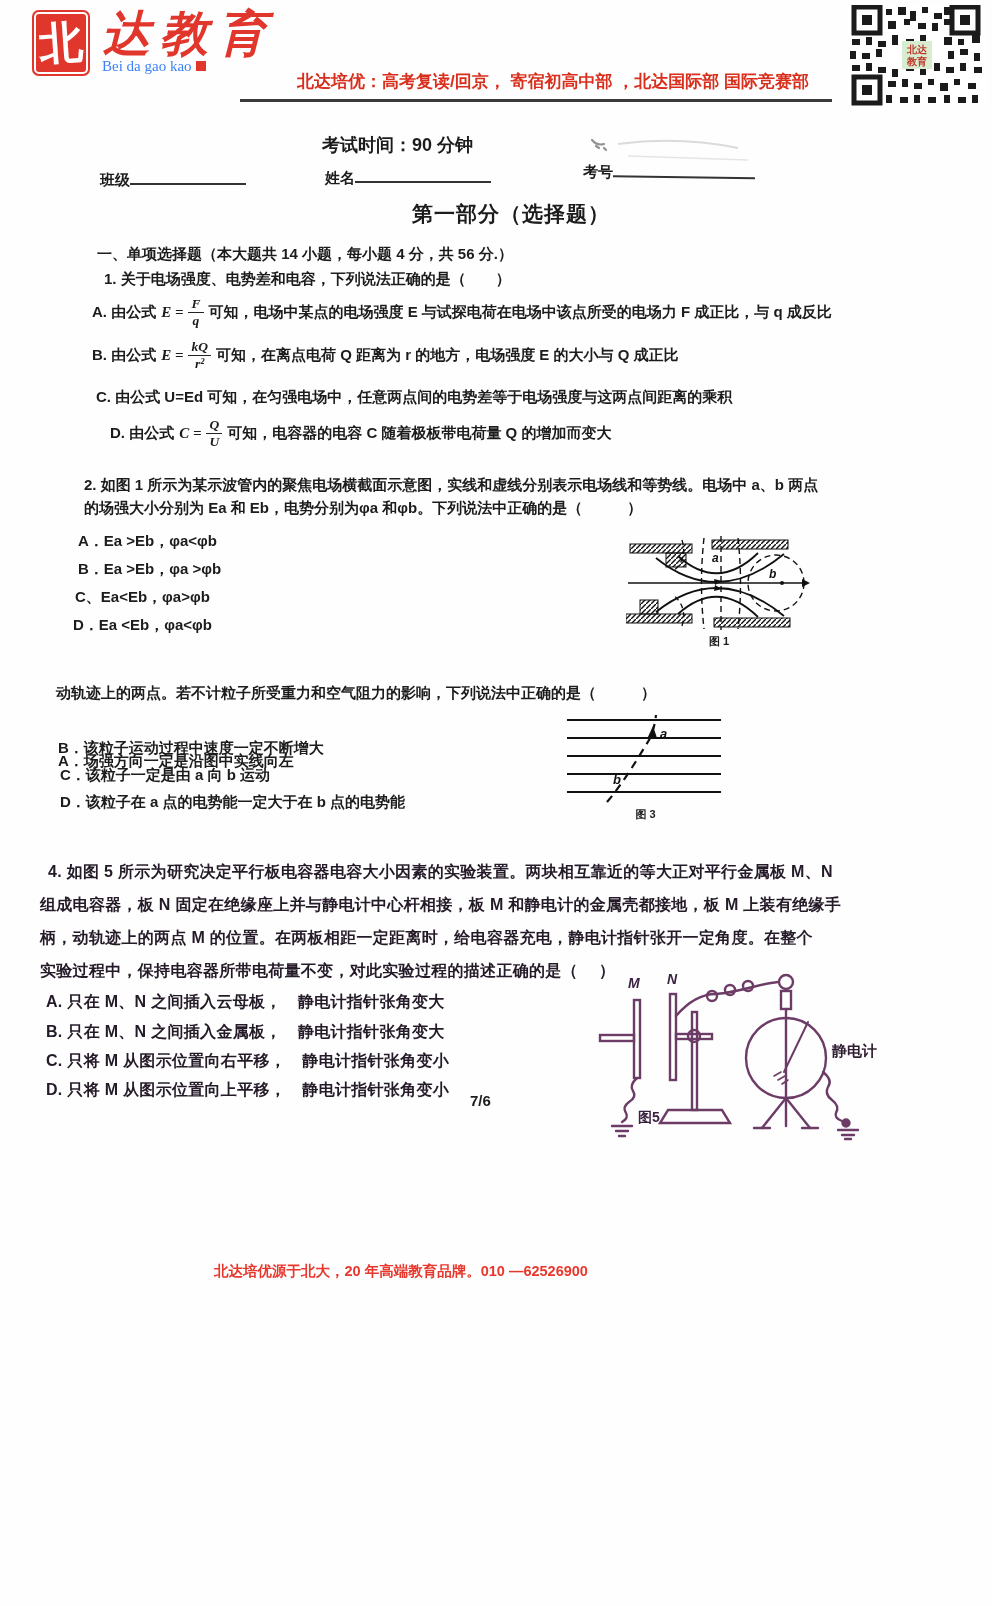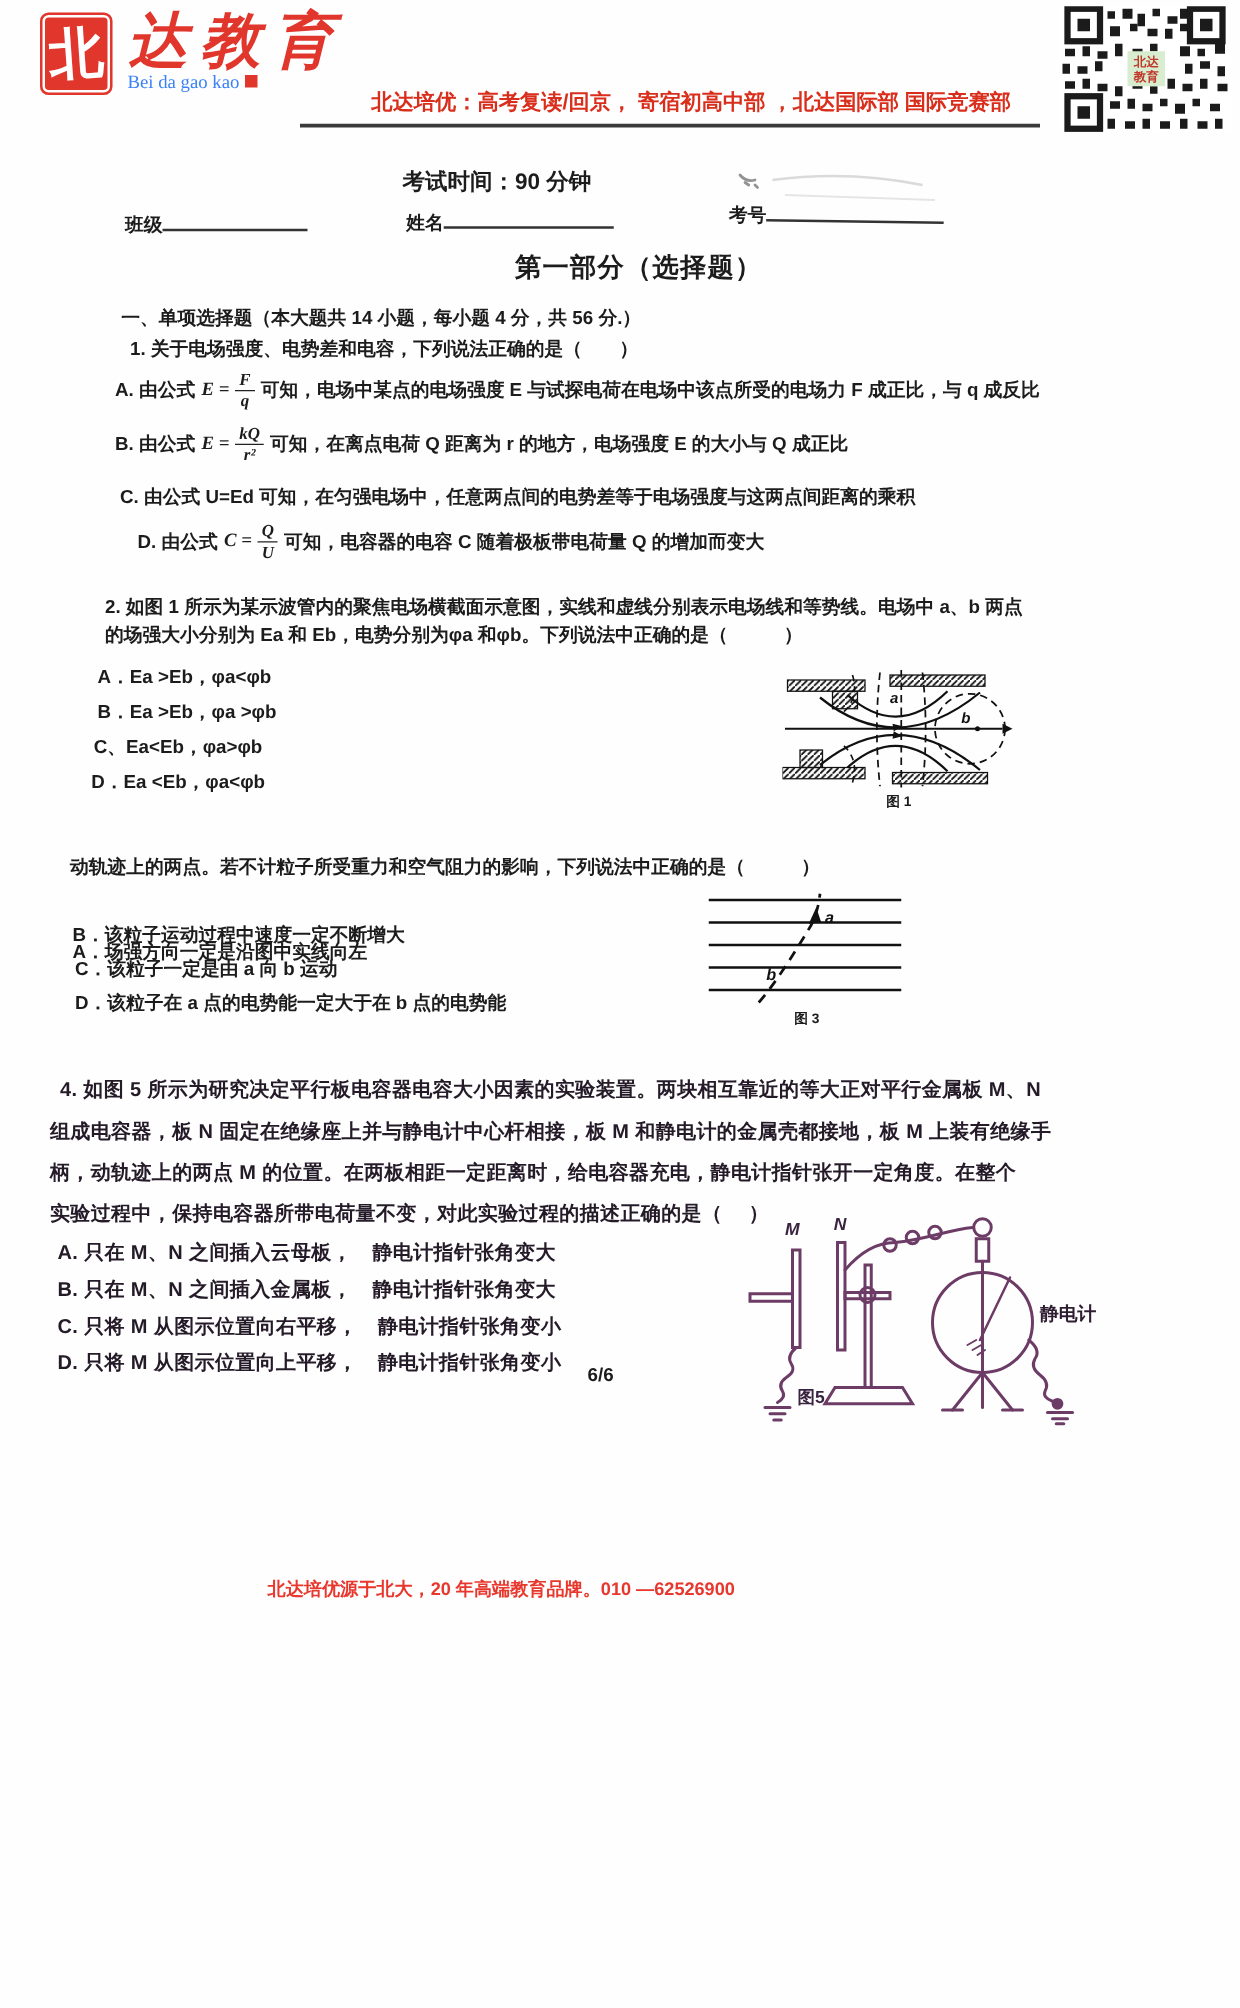--- a/index.html
+++ b/index.html
@@ -315,17 +315,17 @@
         <line x1="252" y1="165" x2="264" y2="165"></line>
         <line x1="255" y1="169" x2="261" y2="169"></line>
       </g>
       <text x="38" y="18" font-size="14" font-weight="bold" font-style="italic" fill="#3a2340">M</text>
       <text x="77" y="14" font-size="14" font-weight="bold" font-style="italic" fill="#3a2340">N</text>
       <text x="242" y="86" font-size="15" font-weight="bold" fill="#2e1c30">静电计</text>
       <text x="48" y="152" font-size="14" font-weight="bold" fill="#3a2340">图5</text>
     </svg>
   </div>
 
-  <div class="abs pageno" style="left:470px; top:1092px;">6/6</div>
+  <div class="abs pageno" style="left:470px; top:1092px;">7/6</div>
 
   <div class="abs footer" style="left:214px; top:1262px;">北达培优源于北大，20 年高端教育品牌。010 —62526900</div>
 
 </div>
 
 </body></html>

